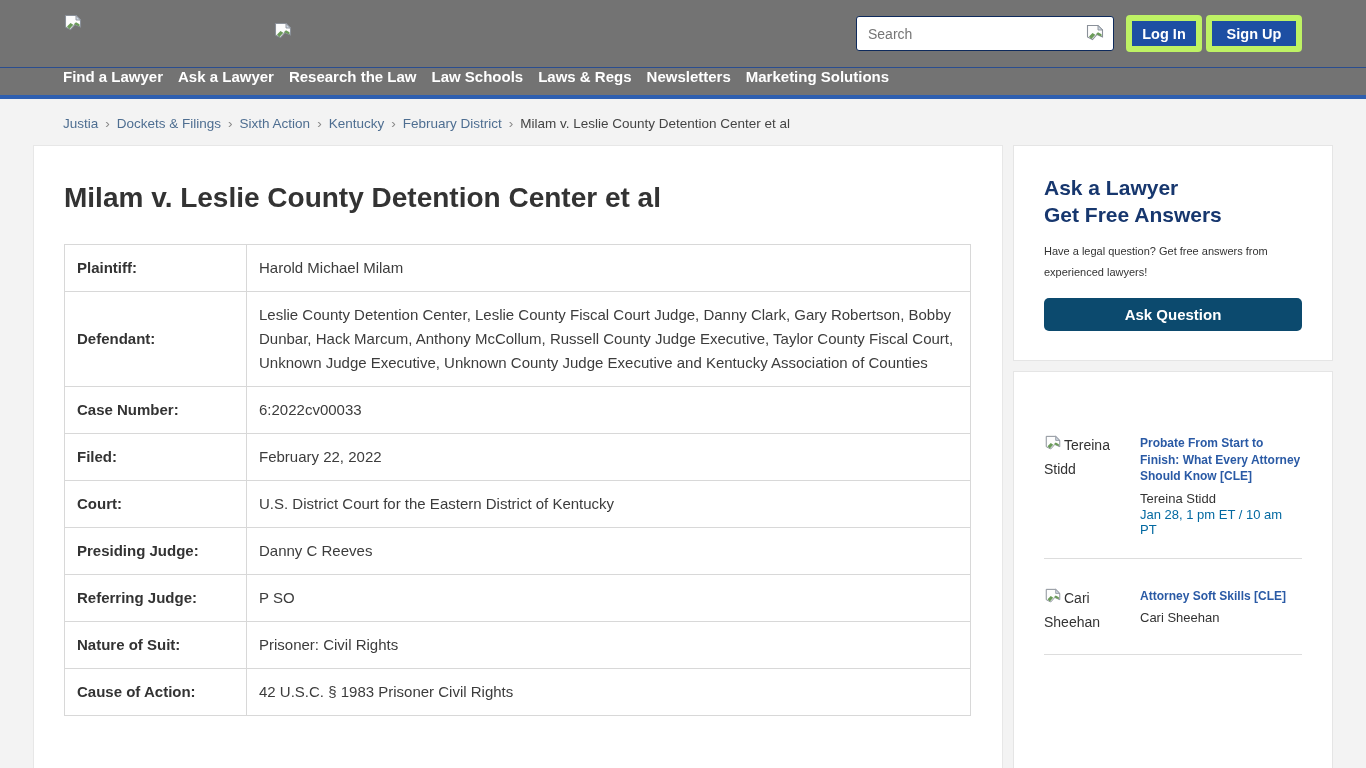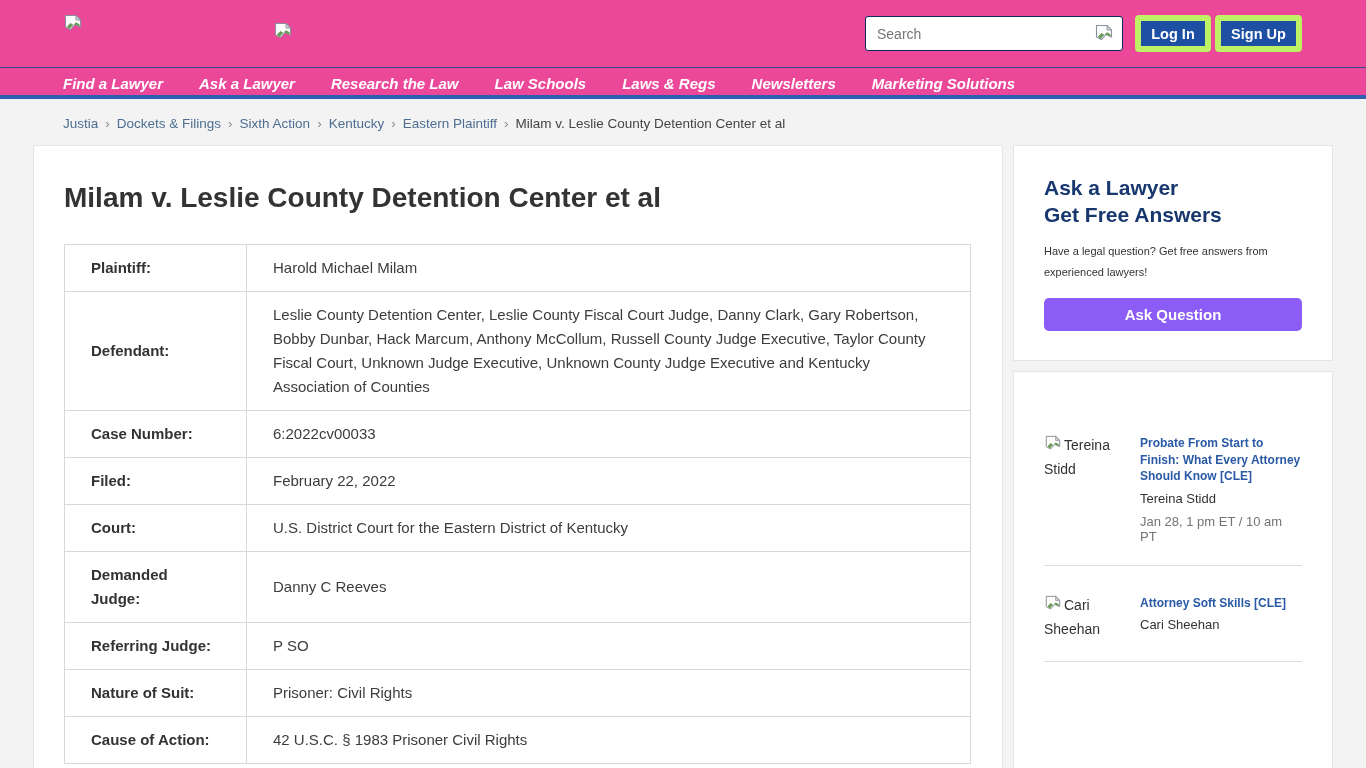--- a/index.html
+++ b/index.html
@@ -8,21 +8,21 @@
     font-family:"Liberation Sans", sans-serif;
     background:#f3f3f3;
     position:relative;
     color:#333;
   }
   a { text-decoration:none; }
 
   
   .site-header {
     position:absolute; top:0; left:0; width:1366px; height:99px;
-    background:#ec4899; border-bottom:4px solid #2e5fb0;
+    background:#737373; border-bottom:4px solid #2e5fb0;
   }
   .logo-slot-1 { position:absolute; left:63px; top:14px; }
   .logo-slot-2 { position:absolute; left:273px; top:22px; }
   .account-area { position:absolute; right:64px; top:15px; display:flex; align-items:center; }
   .search-box {
     width:258px; height:35px; background:#fff; border-radius:3px;
     display:flex; align-items:center; margin-right:12px; overflow:hidden;
     border:1px solid #0e2a5c;
   }
   .search-input {
@@ -30,63 +30,63 @@
     color:#333; font-family:"Liberation Sans", sans-serif; background:transparent;
   }
   .search-input::placeholder { color:#757575; }
   .search-icon-slot { width:36px; display:flex; align-items:center; justify-content:center; cursor:pointer; }
   .hdr-btn {
     height:37px; background:#1d4fa3; color:#fff; font-weight:bold; font-size:14.5px;
     border:6px solid #bef264; border-radius:4px; display:flex; align-items:center;
     justify-content:center; cursor:pointer; font-family:"Liberation Sans", sans-serif;
   }
   .btn-login { width:76px; margin-right:4px; }
-  .btn-signup { width:87px; }
+  .btn-signup { width:96px; }
   .header-divider { position:absolute; top:67px; left:0; right:0; height:1px; background:#2a4d8f; }
   .nav-row {
     position:absolute; top:68px; left:63px; right:10px; height:31px;
-    display:flex; gap:36px; align-items:center;font-style:italic;
+    display:flex; gap:15px; 
   }
   .nav-link { color:#fff; font-weight:bold; font-size:15px; cursor:pointer; white-space:nowrap; }
 
   
   .breadcrumb { position:absolute; top:116px; left:63px; font-size:13.5px; color:#555; }
   .breadcrumb a { color:#4e6e91; cursor:pointer; }
   .crumb-sep { color:#888; margin:0 7px; }
   .crumb-current { color:#444; }
 
   
   .main-card {
     position:absolute; left:33px; top:145px; width:970px; height:660px;
     background:#fff; border:1px solid #e7e7e7;
   }
   .case-title { margin:36px 30px 30px 30px; font-size:28px; font-weight:bold; color:#333; }
   .case-table { margin-left:30px; width:907px; border-collapse:collapse; font-size:15px; color:#3c3c3c; }
-  .case-table td { border:1px solid #d8d8d8; padding:11px 26px; vertical-align:middle; line-height:24px; }
+  .case-table td { border:1px solid #d8d8d8; padding:11px 12px; vertical-align:middle; line-height:24px; }
   .case-table td.lbl { width:182px; font-weight:bold; color:#333; }
 
   
   .sidebar { position:absolute; left:1013px; top:145px; width:320px; }
   .side-card { background:#fff; border:1px solid #e5e5e5; width:320px; }
   .card-ask { padding:28px 30px 30px 30px; height:216px; }
   .side-heading { font-size:21px; font-weight:bold; color:#17376e; line-height:27px; }
   .ask-desc { margin-top:13px; font-size:11px; color:#333; line-height:21px; }
   .ask-btn {
-    margin-top:15px; width:258px; height:33px; background:#8b5cf6; color:#fff;
+    margin-top:15px; width:258px; height:33px; background:#0c4a6e; color:#fff;
     font-weight:bold; font-size:15px; border:none; border-radius:5px; cursor:pointer;
     font-family:"Liberation Sans", sans-serif;
   }
   .card-webinars { margin-top:10px; padding:34px 30px 20px 30px; height:500px; }
   .webinar { display:flex; margin-top:29px; }
   .w-img { width:96px; font-size:14px; color:#333; line-height:21px; padding-right:8px; }
   .w-img .bimg { display:inline-block; vertical-align:-3px; margin-right:2px; }
   .w-text { flex:1; }
   .w-title { color:#2a5aa5; font-weight:bold; font-size:12px; line-height:16.5px; display:block; cursor:pointer; }
   .w-speaker { margin-top:6px; font-size:13px; color:#333; }
-  .w-date { margin-top:8px; font-size:13px; color:#737373; }
+  .w-date { margin-top:1px; font-size:13px; color:#0369a1; }
   .w-divider { height:1px; background:#ddd; margin:21px 0 0 0; }
 </style>
 </head>
 <body>
 
 <svg width="0" height="0" style="position:absolute">
   <defs>
     <g id="broken-img">
       <path d="M2.5 1.5 h10.5 l4.5 4.5 v7 l-5.5 -2.5 -4.5 5 -5 -2.5 z" fill="#fdfdfd" stroke="#8a9099" stroke-width="1.1"></path>
       <path d="M13 1.5 v4.5 h4.5 z" fill="#cfd8e2" stroke="#8a9099" stroke-width="0.9"></path>
@@ -125,21 +125,21 @@
     <a class="nav-link">Ask a Lawyer</a>
     <a class="nav-link">Research the Law</a>
     <a class="nav-link">Law Schools</a>
     <a class="nav-link">Laws &amp; Regs</a>
     <a class="nav-link">Newsletters</a>
     <a class="nav-link">Marketing Solutions</a>
   </nav>
 </div>
 
 <div class="breadcrumb">
-  <a>Justia</a><span class="crumb-sep">›</span><a>Dockets &amp; Filings</a><span class="crumb-sep">›</span><a>Sixth Action</a><span class="crumb-sep">›</span><a>Kentucky</a><span class="crumb-sep">›</span><a>Eastern Plaintiff</a><span class="crumb-sep">›</span><span class="crumb-current">Milam v. Leslie County Detention Center et al</span>
+  <a>Justia</a><span class="crumb-sep">›</span><a>Dockets &amp; Filings</a><span class="crumb-sep">›</span><a>Sixth Action</a><span class="crumb-sep">›</span><a>Kentucky</a><span class="crumb-sep">›</span><a>February District</a><span class="crumb-sep">›</span><span class="crumb-current">Milam v. Leslie County Detention Center et al</span>
 </div>
 
 <div class="main-card">
   <h1 class="case-title">Milam v. Leslie County Detention Center et al</h1>
 
   <table class="case-table">
     <tbody>
         <tr>
       <td class="lbl">Plaintiff:</td>
       <td>Harold Michael Milam</td>
@@ -154,21 +154,21 @@
     </tr>
     <tr>
       <td class="lbl">Filed:</td>
       <td>February 22, 2022</td>
     </tr>
     <tr>
       <td class="lbl">Court:</td>
       <td>U.S. District Court for the Eastern District of Kentucky</td>
     </tr>
     <tr>
-      <td class="lbl">Demanded Judge:</td>
+      <td class="lbl">Presiding Judge:</td>
       <td>Danny C Reeves</td>
     </tr>
     <tr>
       <td class="lbl">Referring Judge:</td>
       <td>P SO</td>
     </tr>
     <tr>
       <td class="lbl">Nature of Suit:</td>
       <td>Prisoner: Civil Rights</td>
     </tr>

